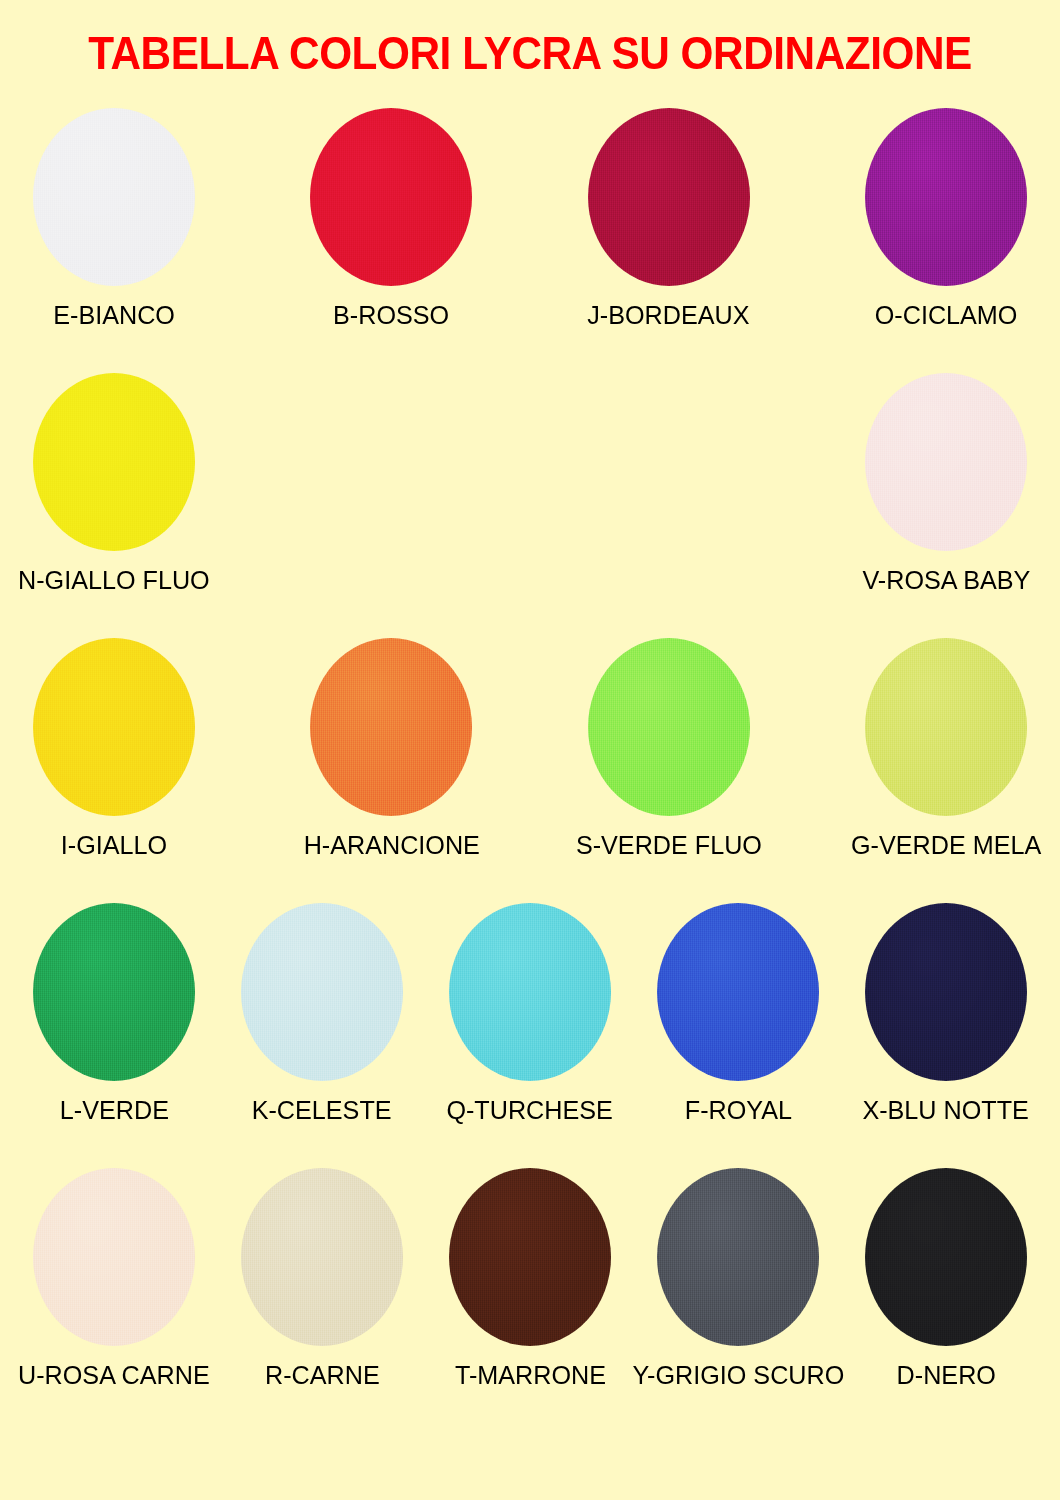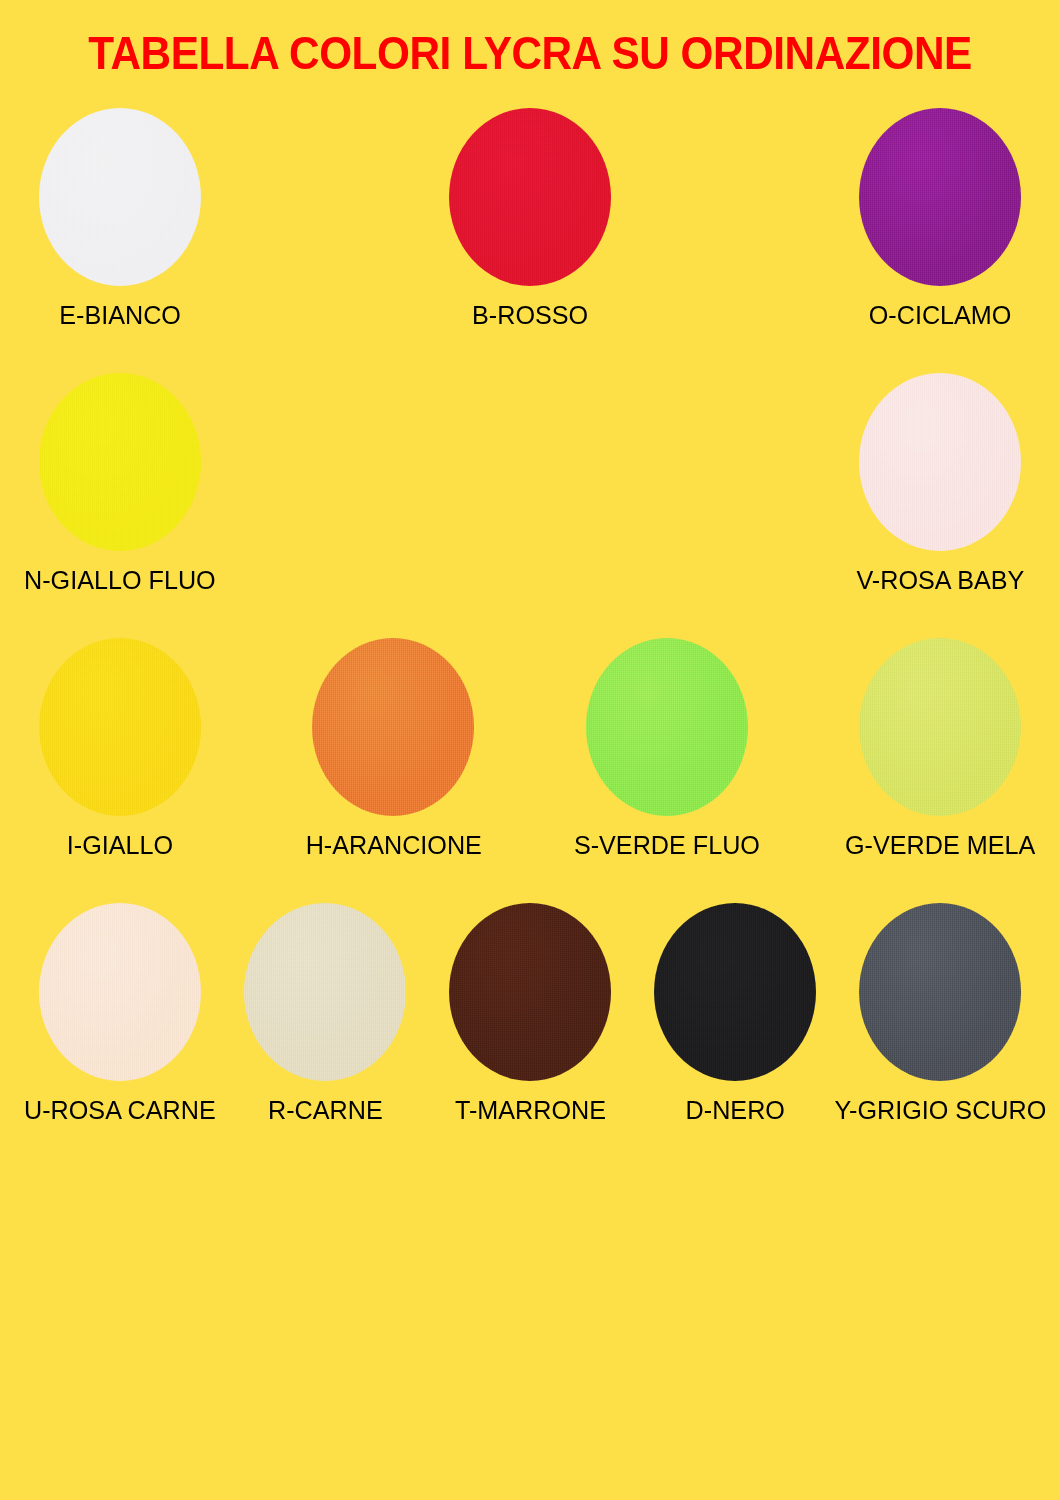--- a/index.html
+++ b/index.html
@@ -9,21 +9,21 @@
     height: 1500px;
     background: #ffffff;
     font-family: "Liberation Sans", sans-serif;
     overflow: hidden;
   }
 
   .page {
     position: relative;
     width: 1060px;
     height: 1500px;
-    background: #fde047;
+    background: #fef9c3;
   }
 
   .chart-title {
     position: absolute;
     top: 26px;
     left: 0;
     width: 1060px;
     text-align: center;
     font-family: "Liberation Sans", sans-serif;
     font-size: 46px;
@@ -43,21 +43,21 @@
     display: flex;
     flex-direction: column;
   }
 
   .swatch-row {
     display: flex;
     flex-direction: row;
     justify-content: space-between;
     width: 1060px;
     height: 265px;
-    padding: 0 22px;
+    padding: 0 16px;
   }
 
   .swatch-cell {
     width: 196px;
     display: flex;
     flex-direction: column;
     align-items: center;
     justify-content: flex-start;
   }
 
@@ -109,20 +109,24 @@
     <div class="swatch-row">
       <div class="swatch-cell">
         <div class="swatch-disc" style="background-color: rgb(239, 239, 241);"></div>
         <div class="swatch-label">E-BIANCO</div>
       </div>
       <div class="swatch-cell">
         <div class="swatch-disc" style="background-color: rgb(224, 19, 46);"></div>
         <div class="swatch-label">B-ROSSO</div>
       </div>
       <div class="swatch-cell">
+        <div class="swatch-disc" style="background-color: rgb(166, 16, 56);"></div>
+        <div class="swatch-label">J-BORDEAUX</div>
+      </div>
+      <div class="swatch-cell">
         <div class="swatch-disc" style="background-color: rgb(138, 26, 142);"></div>
         <div class="swatch-label">O-CICLAMO</div>
       </div>
     </div>
 
     <div class="swatch-row">
       <div class="swatch-cell">
         <div class="swatch-disc" style="background-color: rgb(242, 234, 22);"></div>
         <div class="swatch-label">N-GIALLO FLUO</div>
       </div>
@@ -144,38 +148,60 @@
       <div class="swatch-cell">
         <div class="swatch-disc" style="background-color: rgb(133, 234, 74);"></div>
         <div class="swatch-label">S-VERDE FLUO</div>
       </div>
       <div class="swatch-cell">
         <div class="swatch-disc" style="background-color: rgb(214, 226, 100);"></div>
         <div class="swatch-label">G-VERDE MELA</div>
       </div>
     </div>
 
+    <div class="swatch-row">
+      <div class="swatch-cell">
+        <div class="swatch-disc" style="background-color: rgb(31, 158, 78);"></div>
+        <div class="swatch-label">L-VERDE</div>
+      </div>
+      <div class="swatch-cell">
+        <div class="swatch-disc" style="background-color: rgb(205, 231, 234);"></div>
+        <div class="swatch-label">K-CELESTE</div>
+      </div>
+      <div class="swatch-cell">
+        <div class="swatch-disc" style="background-color: rgb(92, 211, 220);"></div>
+        <div class="swatch-label">Q-TURCHESE</div>
+      </div>
+      <div class="swatch-cell">
+        <div class="swatch-disc" style="background-color: rgb(47, 80, 207);"></div>
+        <div class="swatch-label">F-ROYAL</div>
+      </div>
+      <div class="swatch-cell">
+        <div class="swatch-disc" style="background-color: rgb(27, 26, 64);"></div>
+        <div class="swatch-label">X-BLU NOTTE</div>
+      </div>
+    </div>
 
     <div class="swatch-row">
       <div class="swatch-cell">
         <div class="swatch-disc" style="background-color: rgb(247, 228, 211);"></div>
         <div class="swatch-label">U-ROSA CARNE</div>
       </div>
       <div class="swatch-cell">
         <div class="swatch-disc" style="background-color: rgb(228, 220, 190);"></div>
         <div class="swatch-label">R-CARNE</div>
       </div>
       <div class="swatch-cell">
         <div class="swatch-disc" style="background-color: rgb(76, 32, 19);"></div>
         <div class="swatch-label">T-MARRONE</div>
       </div>
       <div class="swatch-cell">
+        <div class="swatch-disc" style="background-color: rgb(74, 78, 86);"></div>
+        <div class="swatch-label">Y-GRIGIO SCURO</div>
+      </div>
+      <div class="swatch-cell">
         <div class="swatch-disc" style="background-color: rgb(28, 28, 30);"></div>
         <div class="swatch-label">D-NERO</div>
       </div>
-      <div class="swatch-cell">
-        <div class="swatch-disc" style="background-color: rgb(74, 78, 86);"></div>
-        <div class="swatch-label">Y-GRIGIO SCURO</div>
-      </div>
     </div>
 
   </div>
 </div>
 
 </body></html>

